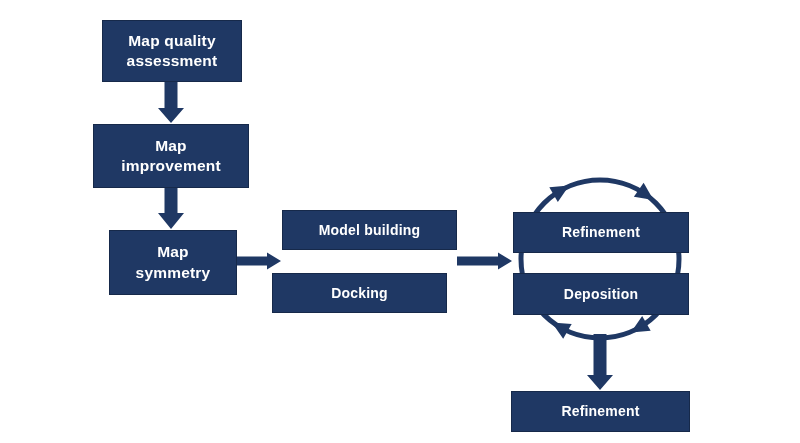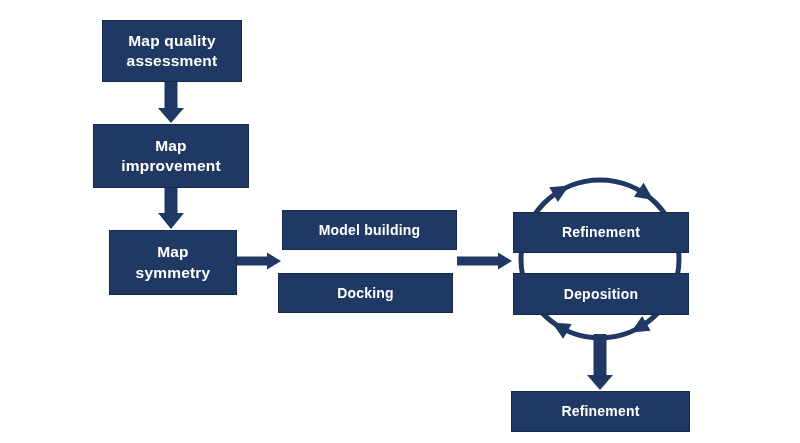--- a/index.html
+++ b/index.html
@@ -29,21 +29,21 @@
     white-space:pre-line;
     line-height:1.3;
     letter-spacing:0.2px;
   }
   .small-font{font-size:15.5px;}
   .big-font{font-size:14px;}
   #n-map-quality   {left:102px;top:20px; width:140px;height:62px;}
   #n-map-improve   {left:93px; top:124px;width:156px;height:64px;}
   #n-map-symmetry  {left:109px;top:230px;width:128px;height:65px;}
   #n-model-building{left:282px;top:210px;width:175px;height:40px;}
-  #n-docking       {left:278px;top:273px;width:175px;height:40px;}
+  #n-docking       {left:272px;top:273px;width:175px;height:40px;}
   #n-refinement    {left:513px;top:212px;width:176px;height:41px;}
   #n-validation    {left:513px;top:273px;width:176px;height:42px;}
   #n-deposition    {left:511px;top:391px;width:179px;height:41px;}
   svg .solid{fill:var(--navy);stroke:none;}
   svg .ring{fill:none;stroke:var(--navy);stroke-width:5px;}
 </style>
 </head>
 <body>
 
 <div class="canvas">

